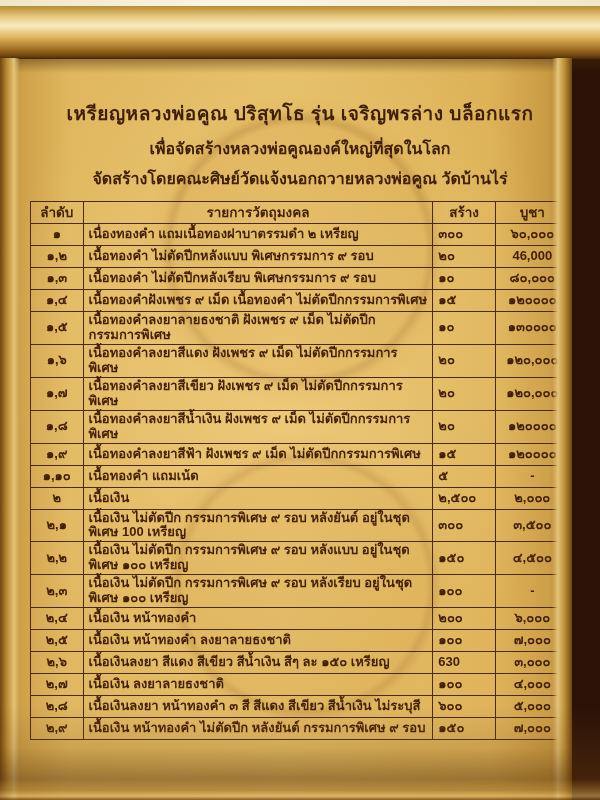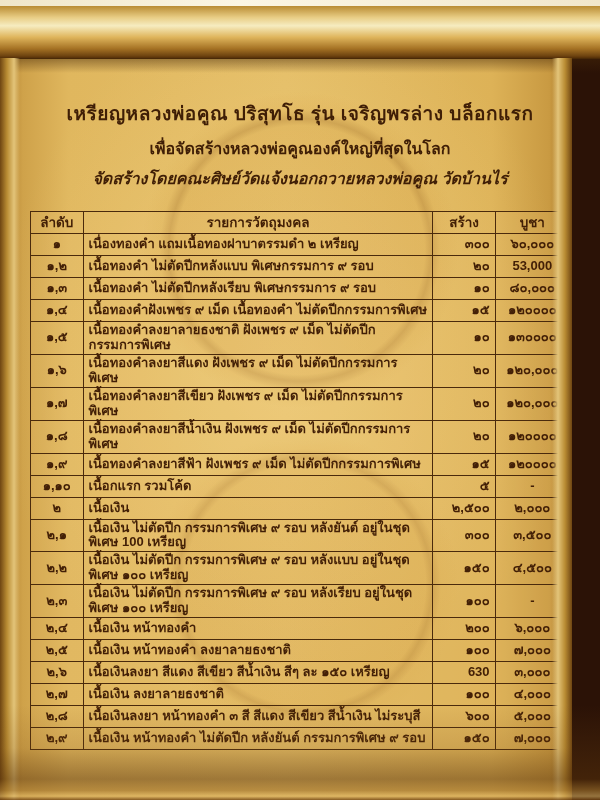--- a/index.html
+++ b/index.html
@@ -39,37 +39,37 @@
   .watermark{position:absolute;border-radius:50%;pointer-events:none;}
   .wm1{left:140px;top:90px;width:320px;height:320px;
     background:radial-gradient(circle, rgba(205,150,55,0.20) 0 55%, rgba(150,95,25,0.28) 58%, rgba(205,150,55,0.12) 62%, rgba(0,0,0,0) 70%);}
   .wm2{left:150px;top:430px;width:310px;height:310px;
     background:radial-gradient(circle, rgba(205,150,55,0.18) 0 55%, rgba(150,95,25,0.25) 58%, rgba(205,150,55,0.10) 62%, rgba(0,0,0,0) 70%);}
 
   .content{position:absolute;left:0;top:72px;width:600px;}
   .title-block{width:560px;margin:0 auto;text-align:center;color:#3f1e06;}
   .title-line1{font-size:19px;font-weight:bold;letter-spacing:0.5px;margin-top:26px;}
   .title-line2{font-size:16px;font-weight:bold;margin-top:8px;}
-  .title-line3{font-size:16px;font-weight:bold;margin-top:5px;font-style:italic;}
+  .title-line3{font-size:16px;font-weight:bold;margin-top:5px;}
 
   table.price{
-    width:540px;margin:20px auto 0 auto;border-collapse:collapse;
+    width:540px;margin:10px auto 0 auto;border-collapse:collapse;
     color:#421f06;
   }
   table.price th, table.price td{
     border:1.5px solid #4a2a0c;
     padding:1px 5px;
     font-size:13px;font-weight:bold;
     height:19px;line-height:1.15;
     background:rgba(235,200,120,0.12);
   }
   table.price th{text-align:center;font-size:13.5px;}
   td.c-no{width:42px;text-align:center;}
   td.c-item{width:355px;text-align:left;}
-  td.c-made{width:52px;text-align:right;}
+  td.c-made{width:52px;text-align:left;}
   td.c-price{width:64px;text-align:center;}
 </style>
 </head>
 <body>
 
 <div class="scroll">
   <div class="top-sliver"></div>
   <div class="top-roll"></div>
   <div class="top-roll-shadow"></div>
   <div class="watermark wm1"></div>
@@ -95,21 +95,21 @@
           <tr>
             <td class="c-no">๑</td>
             <td class="c-item">เนื่องทองคำ แถมเนื้อทองฝาบาตรรมดำ ๒ เหรียญ</td>
             <td class="c-made">๓๐๐</td>
             <td class="c-price">๖๐,๐๐๐</td>
           </tr>
           <tr>
             <td class="c-no">๑,๒</td>
             <td class="c-item">เนื้อทองคำ ไม่ตัดปีกหลังแบบ พิเศษกรรมการ ๙ รอบ</td>
             <td class="c-made">๒๐</td>
-            <td class="c-price">53,000</td>
+            <td class="c-price">46,000</td>
           </tr>
           <tr>
             <td class="c-no">๑,๓</td>
             <td class="c-item">เนื้อทองคำ ไม่ตัดปีกหลังเรียบ พิเศษกรรมการ ๙ รอบ</td>
             <td class="c-made">๑๐</td>
             <td class="c-price">๘๐,๐๐๐</td>
           </tr>
           <tr>
             <td class="c-no">๑,๔</td>
             <td class="c-item">เนื้อทองคำฝังเพชร ๙ เม็ด เนื้อทองคำ ไม่ตัดปีกกรรมการพิเศษ</td>
@@ -141,21 +141,21 @@
             <td class="c-price">๑๒๐๐๐๐</td>
           </tr>
           <tr>
             <td class="c-no">๑,๙</td>
             <td class="c-item">เนื้อทองคำลงยาสีฟ้า ฝังเพชร ๙ เม็ด ไม่ตัดปีกกรรมการพิเศษ</td>
             <td class="c-made">๑๕</td>
             <td class="c-price">๑๒๐๐๐๐</td>
           </tr>
           <tr>
             <td class="c-no">๑,๑๐</td>
-            <td class="c-item">เนื้อกแรก รวมโค้ด</td>
+            <td class="c-item">เนื้อทองคำ แถมเน้ด</td>
             <td class="c-made">๕</td>
             <td class="c-price">-</td>
           </tr>
           <tr>
             <td class="c-no">๒</td>
             <td class="c-item">เนื้อเงิน</td>
             <td class="c-made">๒,๕๐๐</td>
             <td class="c-price">๒,๐๐๐</td>
           </tr>
           <tr>

